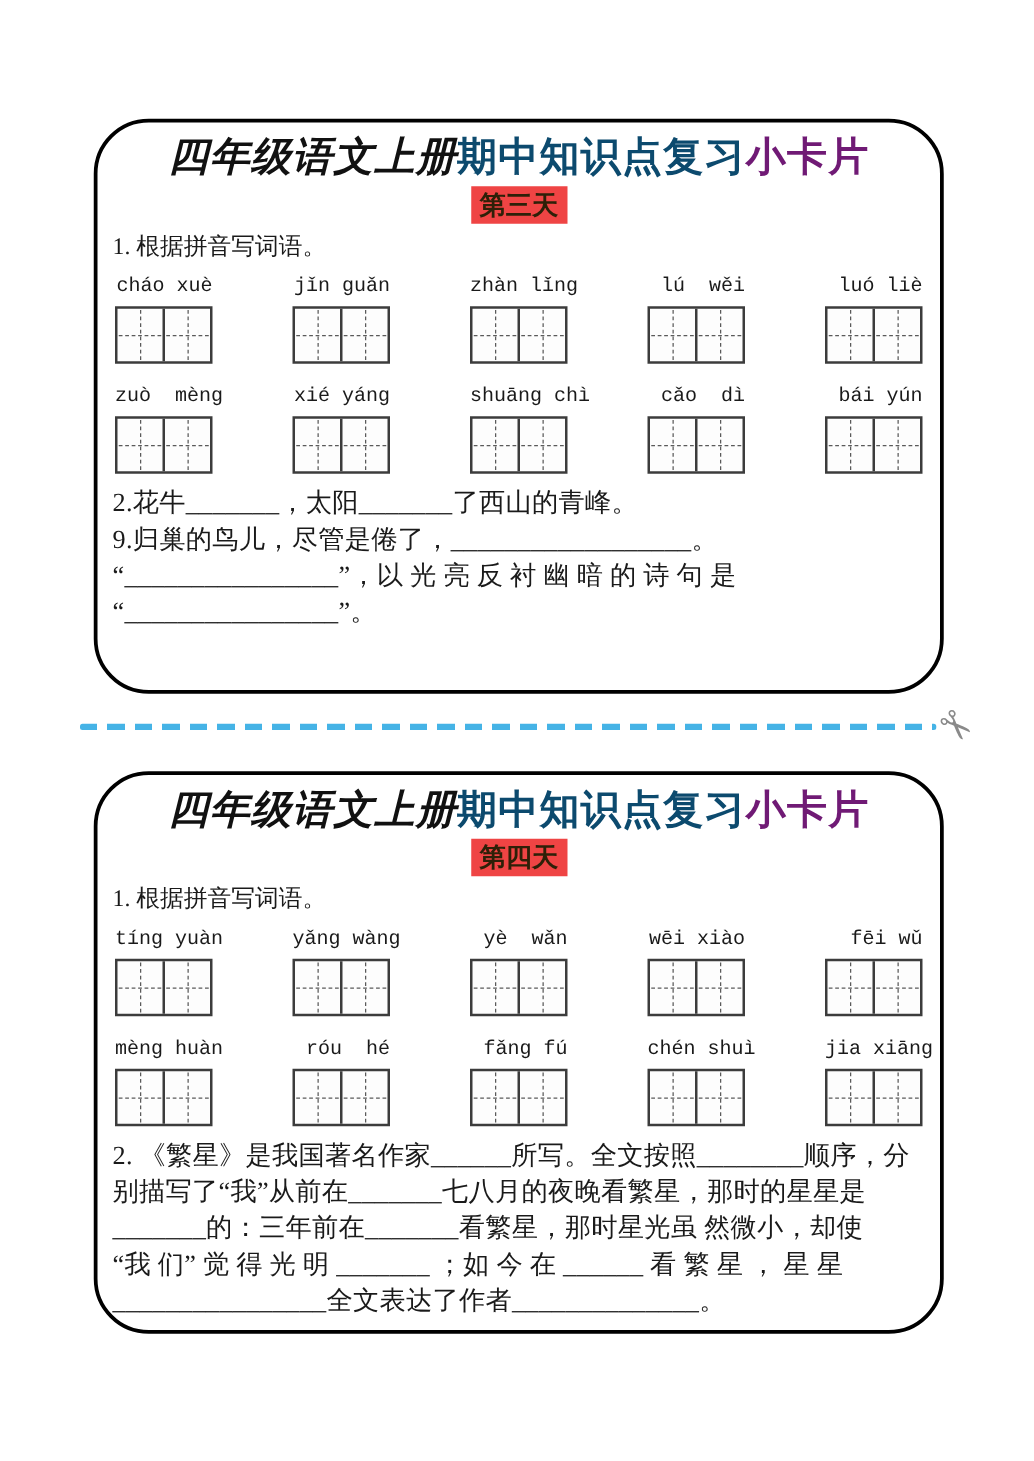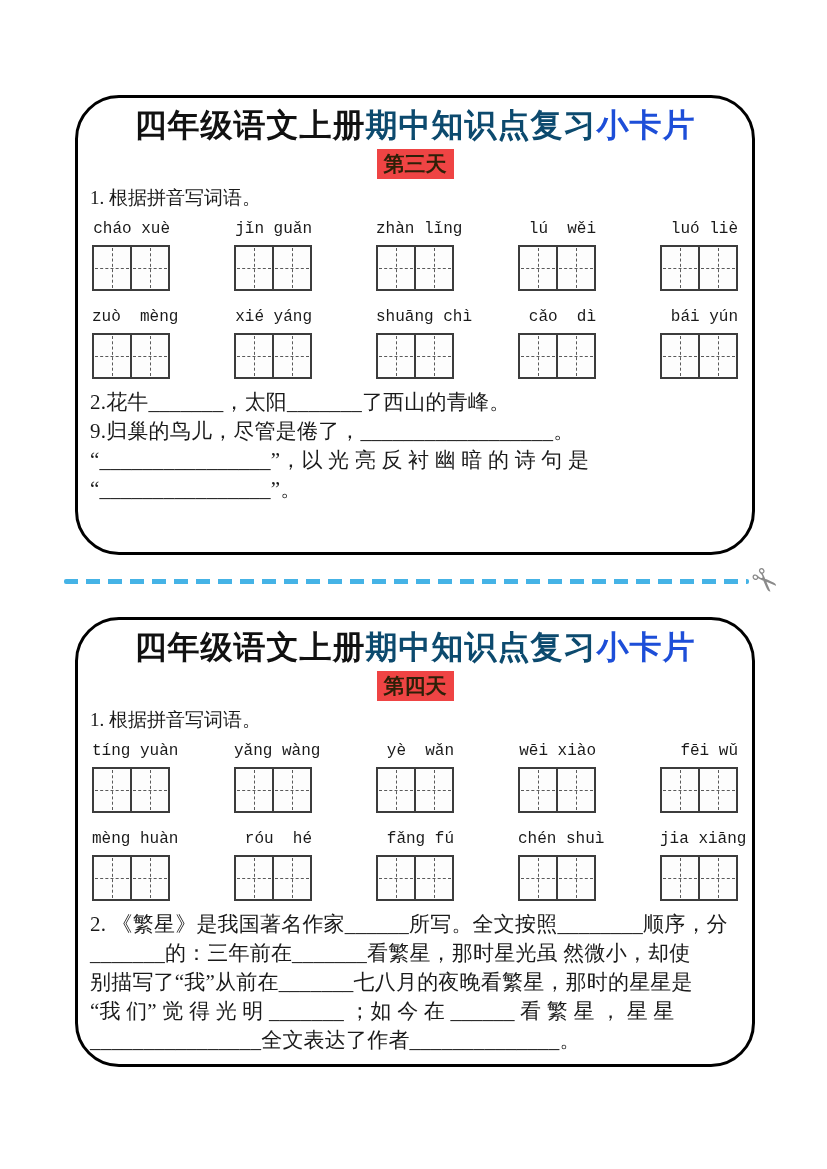--- a/index.html
+++ b/index.html
@@ -27,23 +27,23 @@
 
   .card-title {
     margin: 2px 0 0 0;
     text-align: center;
     font-size: 32px;
     font-weight: 900;
     letter-spacing: 1px;
     line-height: 42px;
     white-space: nowrap;
   }
-  .t-black { color: #111111; }
+  .t-black { color: #111111; font-style: italic; }
   .t-blue  { color: #0c4a6e; }
-  .t-red   { color: #1d4ed8; }
+  .t-red   { color: #701a75; }
 
   .badge-row { text-align: center; margin-top: 3px; }
   .day-badge {
     display: inline-block;
     background: #ef4444;
     color: #2e2008;
     font-size: 21px;
     font-weight: 700;
     line-height: 28px;
     padding: 1px 7px;
@@ -300,20 +300,20 @@
         <div class="pcol">
           <div class="plabel">jia xiāng</div>
           <div class="grid">
             <div class="cell"></div>
             <div class="cell"></div>
           </div>
         </div>
       </div>
     <div class="questions">
         <div class="qline">2. 《繁星》是我国著名作家______所写。全文按照________顺序，分</div>
+        <div class="qline">别描写了“我”从前在_______七八月的夜晚看繁星，那时的星星是</div>
         <div class="qline">_______的：三年前在_______看繁星，那时星光虽 然微小，却使</div>
-        <div class="qline">别描写了“我”从前在_______七八月的夜晚看繁星，那时的星星是</div>
         <div class="qline">“我 们” 觉 得 光 明 _______ ；如 今 在 ______ 看 繁 星 ， 星 星</div>
         <div class="qline">________________全文表达了作者______________。</div>
       </div>
   </section>
 
 </div>
 
 </body></html>

